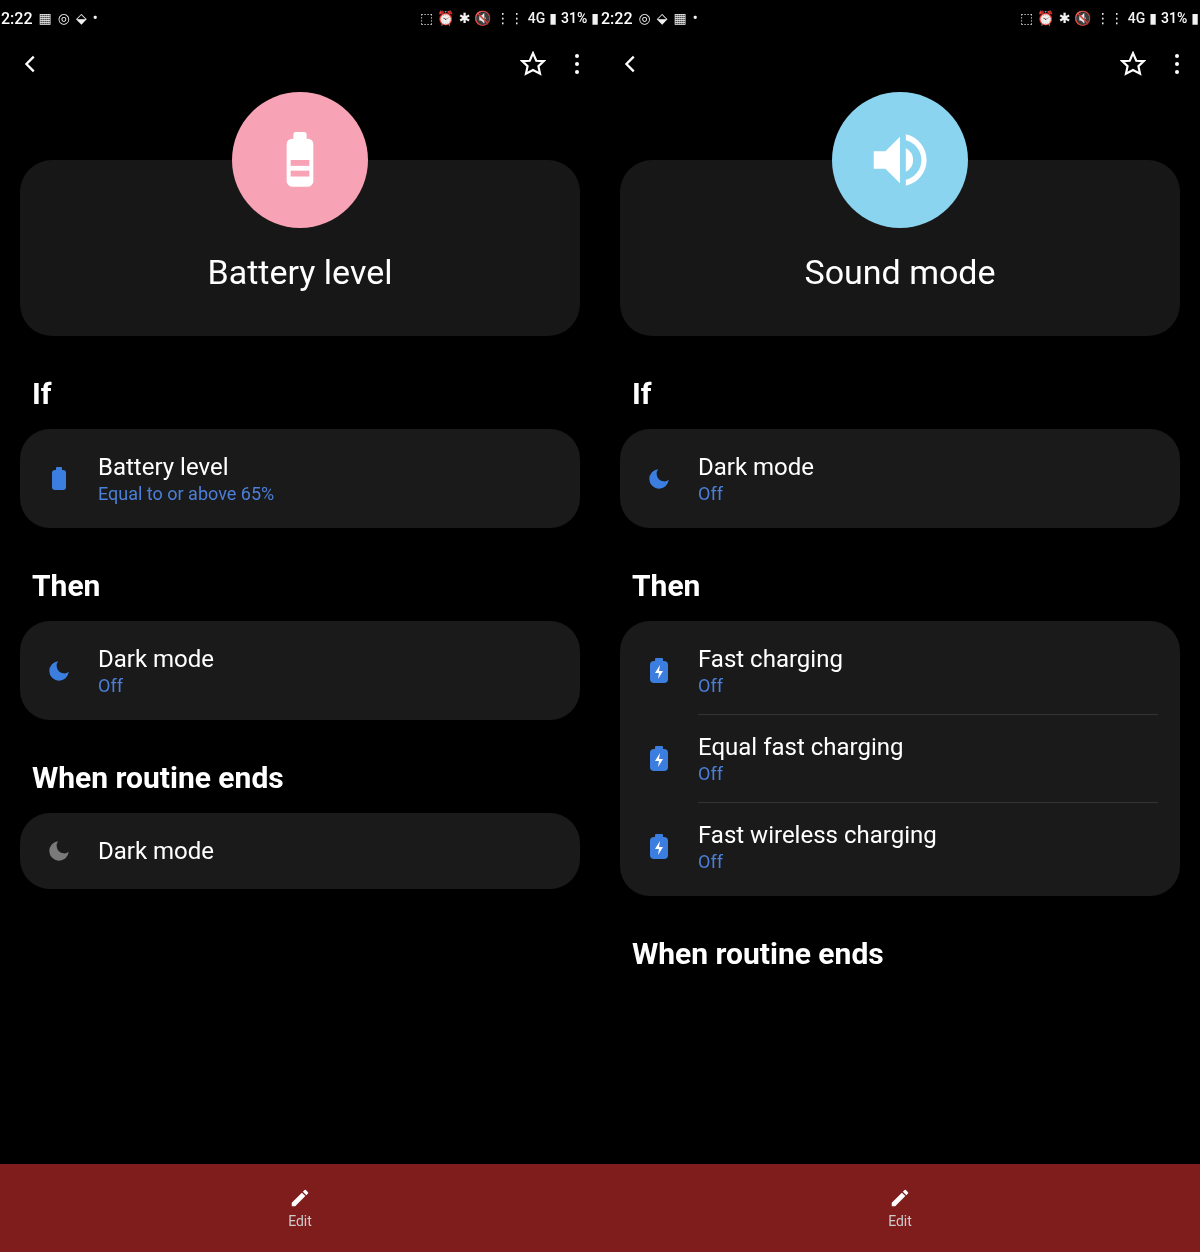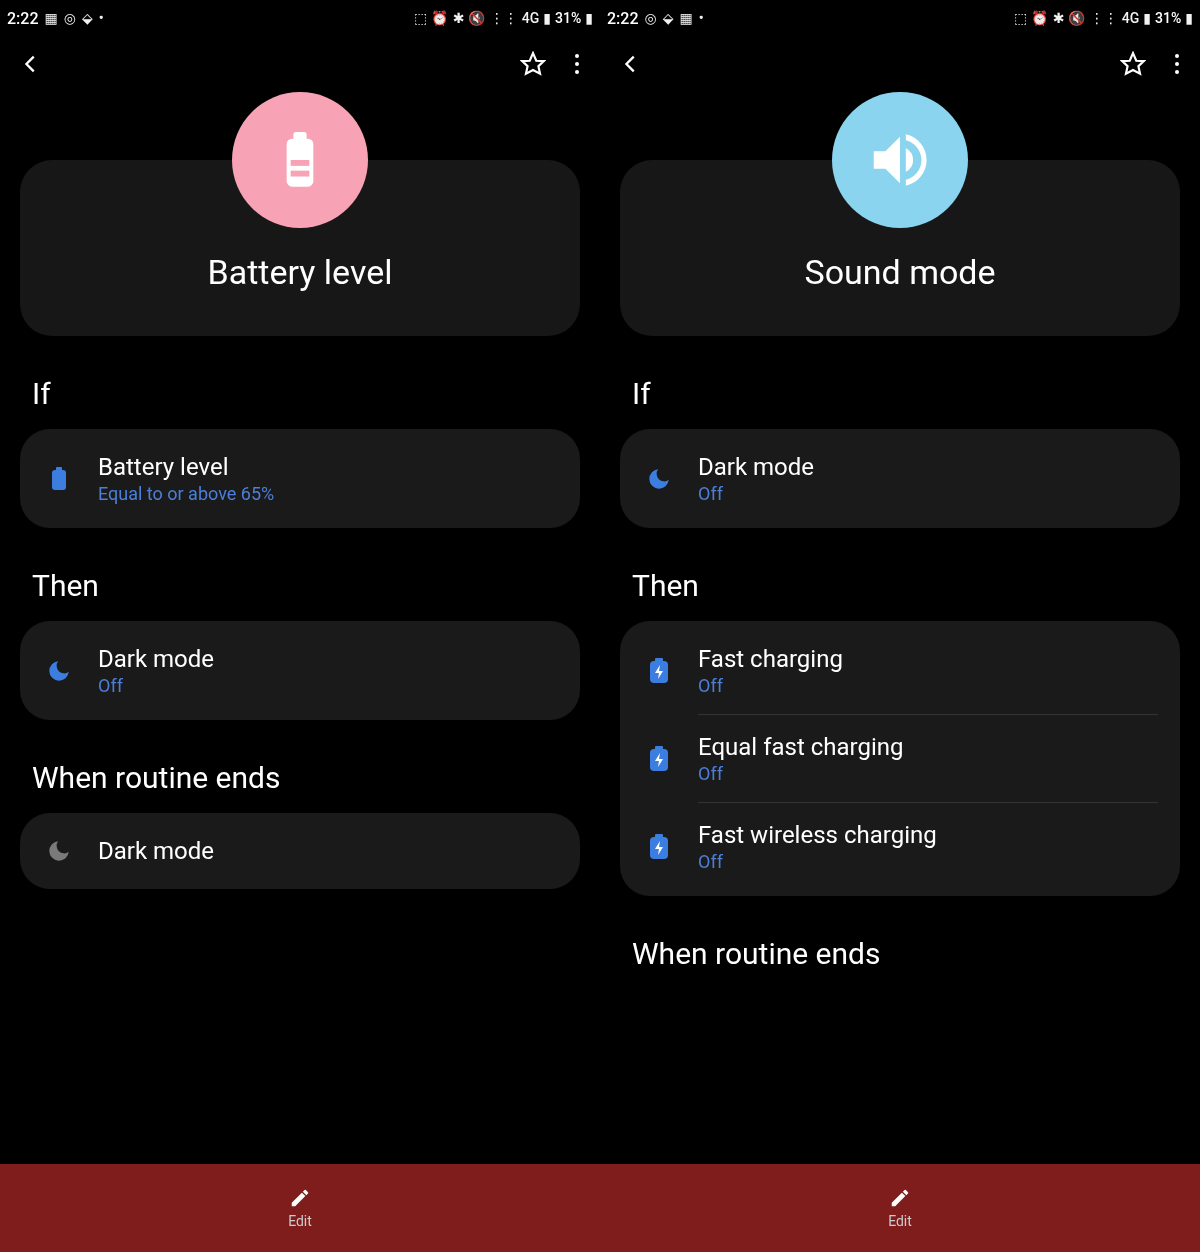--- a/index.html
+++ b/index.html
@@ -17,21 +17,21 @@
     height: 100%;
     display: flex;
     flex-direction: column;
     position: relative;
   }
   .status-bar {
     height: 36px;
     display: flex;
     align-items: center;
     justify-content: space-between;
-    padding: 0 7px;
+    padding: 0 1px;
     font-size: 16px;
     font-weight: 500;
   }
   .status-left { display: flex; align-items: center; gap: 6px; }
   .status-right { display: flex; align-items: center; gap: 4px; font-size: 14px; }
   .mini-icon { font-size: 14px; opacity: 0.95; }
   .nav-bar {
     height: 56px;
     display: flex;
     align-items: center;
@@ -62,21 +62,21 @@
   }
   .hero-circle-pink { background: #f7a3b5; }
   .hero-circle-blue { background: #8ad4ef; }
   .hero-title {
     margin-top: 38px;
     font-size: 34px;
     font-weight: 400;
   }
   .section-label {
     font-size: 30px;
-    font-weight: 400;
+    font-weight: 700;
     margin: 40px 0 18px 32px;
   }
   .section-sub {
     font-size: 20px;
     margin: 6px 0 14px 32px;
     color: #d4d4d4;
   }
   .card {
     margin: 0 20px;
     background: #1a1a1a;

